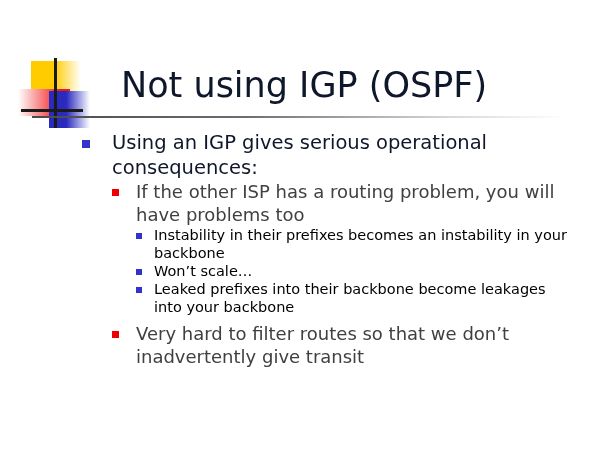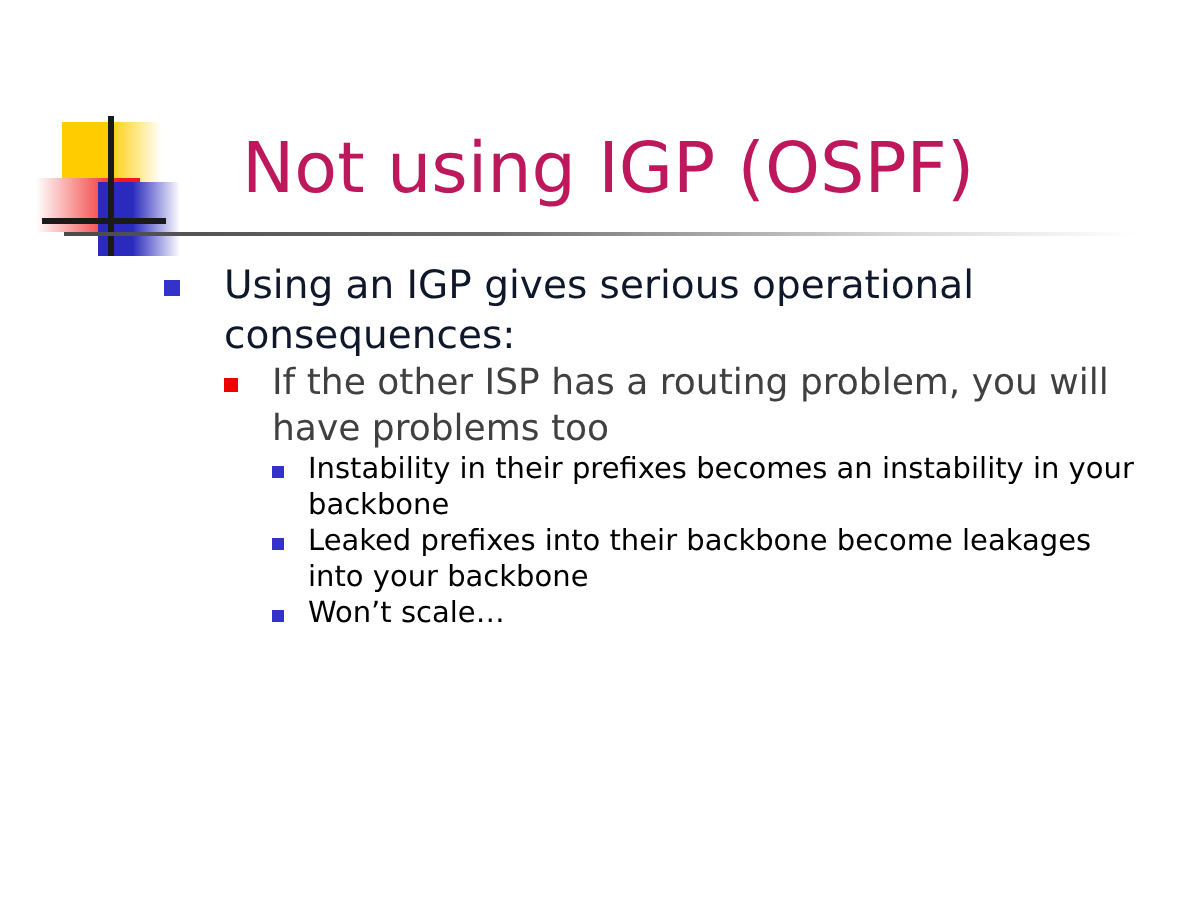--- a/index.html
+++ b/index.html
@@ -67,21 +67,21 @@
     background: #1A1A1A;
   }
 
   
   .slide-title {
     position: absolute;
     left: 78px;
     top: 64px;
     font-size: 35px;
     line-height: 42px;
-    color: #be185d;
+    color: #0f172a;
     font-family: "DejaVu Sans", sans-serif;
     letter-spacing: 0px;
     white-space: nowrap;
     padding-left: 43px;
   }
   .title-rule {
     position: absolute;
     left: 32px;
     top: 116px;
     width: 536px;
@@ -208,28 +208,32 @@
             <span class="marker"></span>
             <span class="btext">If the other ISP has a routing problem, you will have problems too</span>
 
             <ul class="lvl l3">
               <li class="bullet">
                 <span class="marker"></span>
                 <span class="btext">Instability in their prefixes becomes an instability in your backbone</span>
               </li>
               <li class="bullet">
                 <span class="marker"></span>
-                <span class="btext">Leaked prefixes into their backbone become leakages into your backbone</span>
+                <span class="btext">Won’t scale…</span>
               </li>
               <li class="bullet">
                 <span class="marker"></span>
-                <span class="btext">Won’t scale…</span>
+                <span class="btext">Leaked prefixes into their backbone become leakages into your backbone</span>
               </li>
             </ul>
             <div class="spacer-after-l3"></div>
           </li>
 
+          <li class="bullet">
+            <span class="marker"></span>
+            <span class="btext">Very hard to filter routes so that we don’t inadvertently give transit</span>
+          </li>
         </ul>
       </li>
     </ul>
   </div>
 
 </div>
 
 </body></html>

